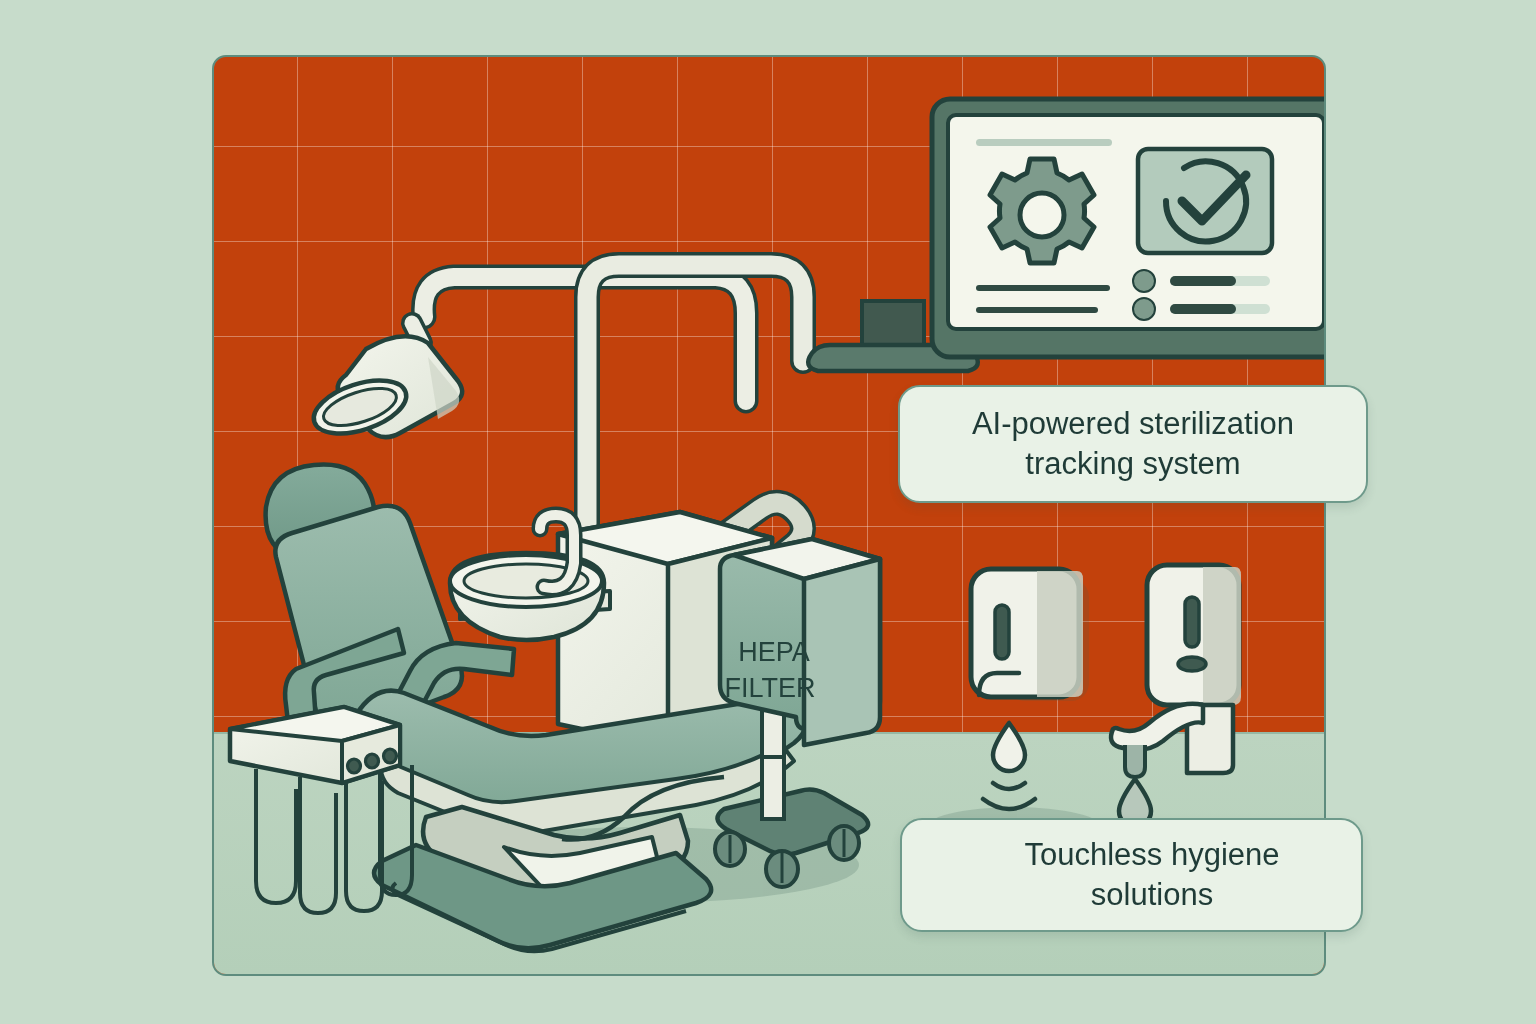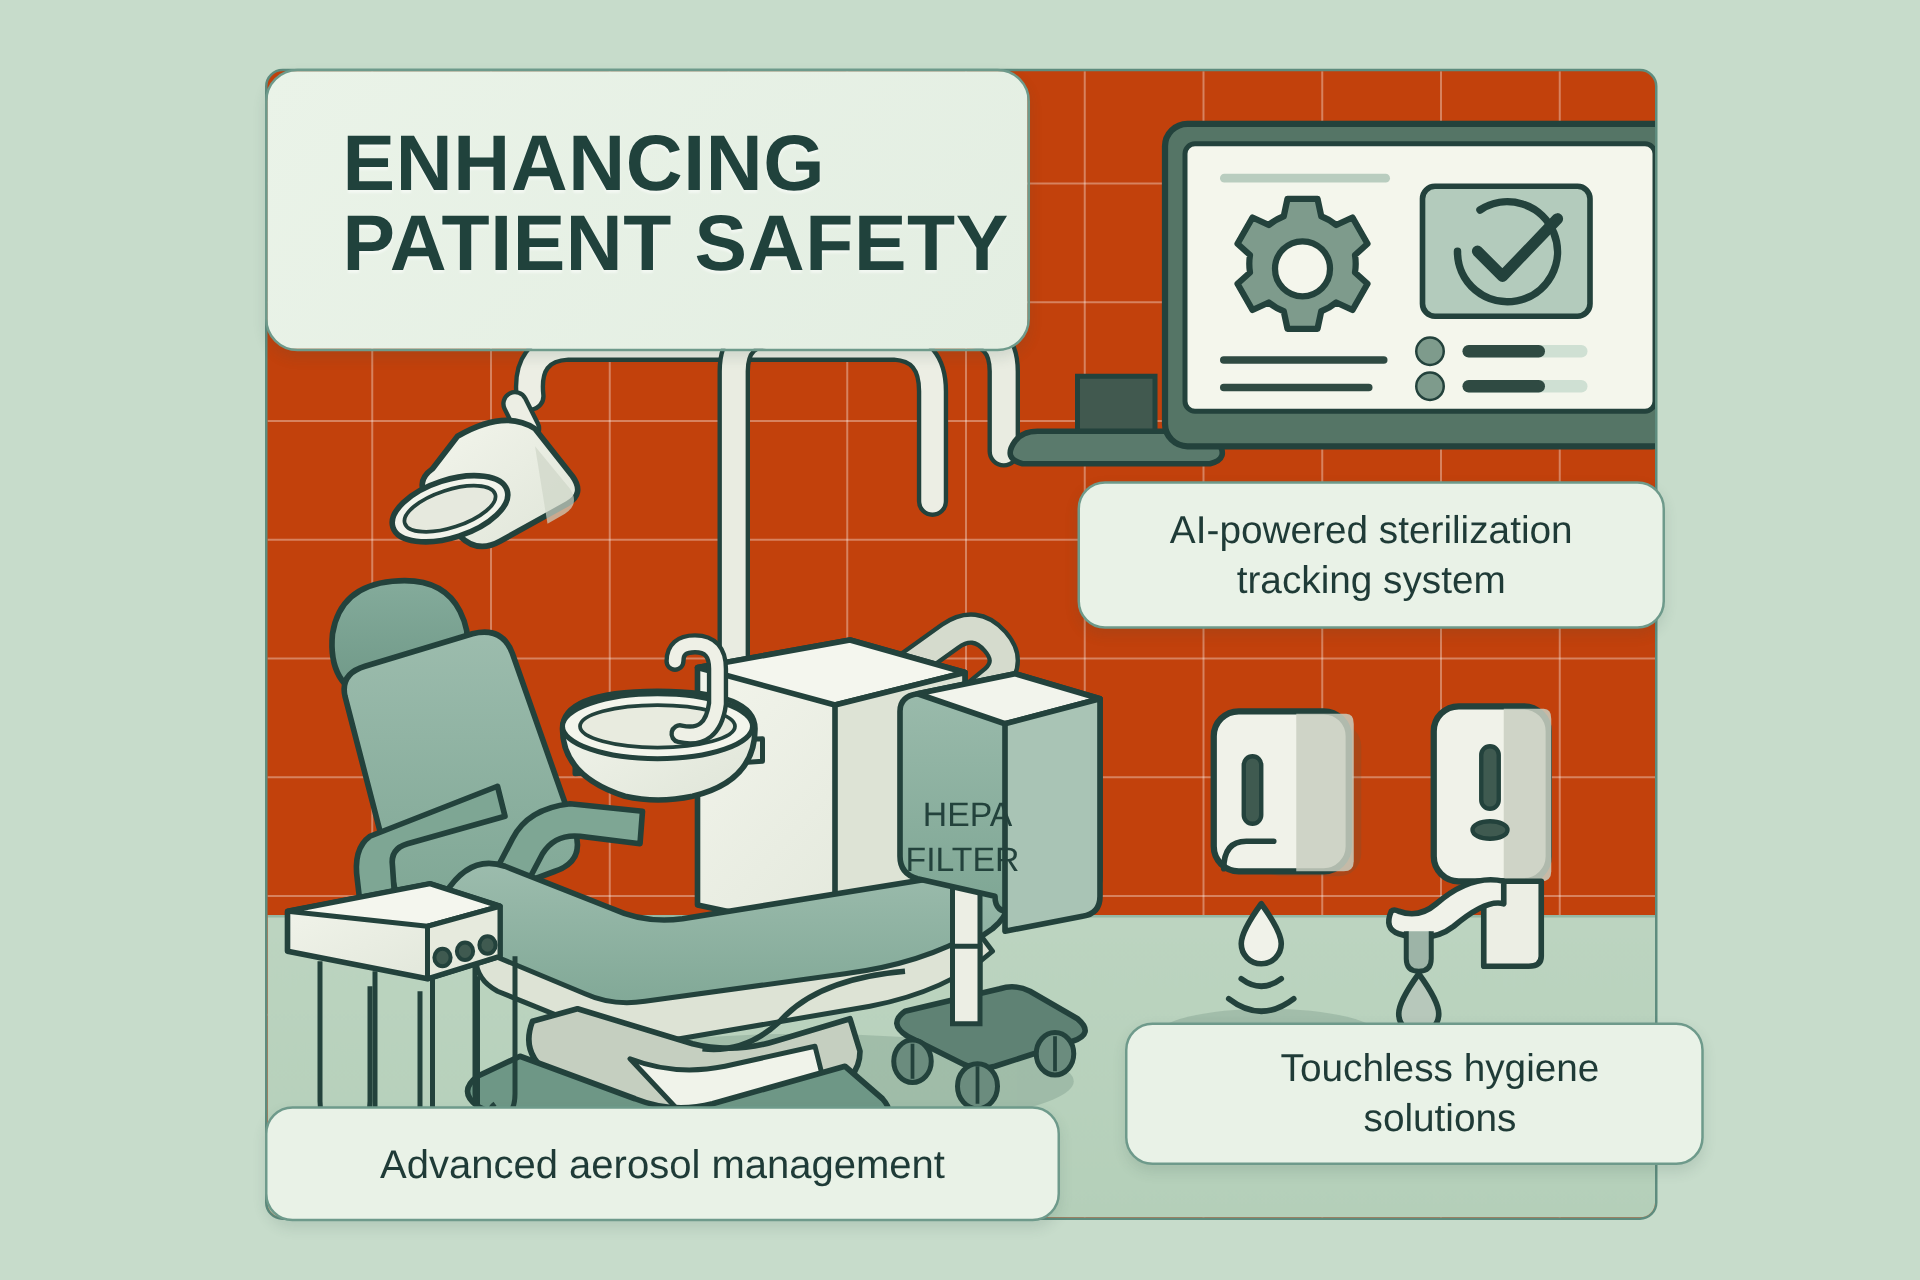--- a/index.html
+++ b/index.html
@@ -51,21 +51,21 @@
     background:linear-gradient(135deg,#eaf3e8 0%,#e3eee2 100%);
   }
   .title-bubble .t{
     padding:42px 0 0 60px;
     font-size:63px;line-height:1.02;font-weight:700;
     letter-spacing:.5px;
     text-transform:uppercase;
     color:#20423c;
     text-shadow:0 2px 2px rgba(255,255,255,.5);
   }
-  .cap-1{ left:862px;top:385px;width:466px;height:114px;justify-content:center; }
+  .cap-1{ left:898px;top:385px;width:466px;height:114px;justify-content:center; }
   .cap-2{ left:900px;top:818px;width:418px;height:110px;padding-left:41px; }
   .cap-3{ left:212px;top:885px;width:632px;height:88px; }
   .cap-text{
     width:100%;text-align:center;
     font-size:31px;line-height:1.28;color:#1f3b37;
     padding:0 22px;box-sizing:border-box;
   }
   .cap-3 .cap-text{font-size:32px;}
 
   svg{display:block;}
@@ -283,32 +283,23 @@
         <rect x="238" y="40" width="14" height="50" rx="7" fill="#3f5a50" stroke="#23423c" stroke-width="3.5"></rect>
         <ellipse cx="245" cy="107" rx="14" ry="7" fill="#3f5a50" stroke="#23423c" stroke-width="3.5"></ellipse>
         <path d="M240 148 l46 0 l0 60 q0 8 -10 8 l-36 0 z" fill="#eceee4" stroke="#23423c" stroke-width="4.5" stroke-linejoin="round"></path>
         <path d="M166 172 q-6 14 6 18 q26 8 44 -6 q26 -22 40 -18 l0 -18 q-26 -6 -54 18 q-14 12 -30 6 q-4 -2 -6 0 z" fill="#f0f2e9" stroke="#23423c" stroke-width="4.5" stroke-linejoin="round"></path>
         <path d="M178 188 l0 22 q0 10 10 10 q10 0 10 -10 l0 -22" fill="#9db4a7" stroke="#23423c" stroke-width="4"></path>
         <path d="M188 222 q-16 22 -16 32 a16 16 0 0 0 32 0 q0 -10 -16 -32 z" fill="#b7c8bb" stroke="#23423c" stroke-width="4.5" stroke-linejoin="round"></path>
       </g>
     </svg>
   </div>
 
-  <div class="bubble title-bubble">
-    <div class="t">
-      <div>Enhancing</div>
-      <div>Patient Safety</div>
-    </div>
-  </div>
 
   <div class="bubble cap-1">
     <div class="cap-text">AI-powered sterilization tracking system</div>
   </div>
 
   <div class="bubble cap-2">
     <div class="cap-text">Touchless hygiene solutions</div>
   </div>
 
-  <div class="bubble cap-3">
-    <div class="cap-text">Advanced aerosol management</div>
-  </div>
 
 </div>
 
 </body></html>

